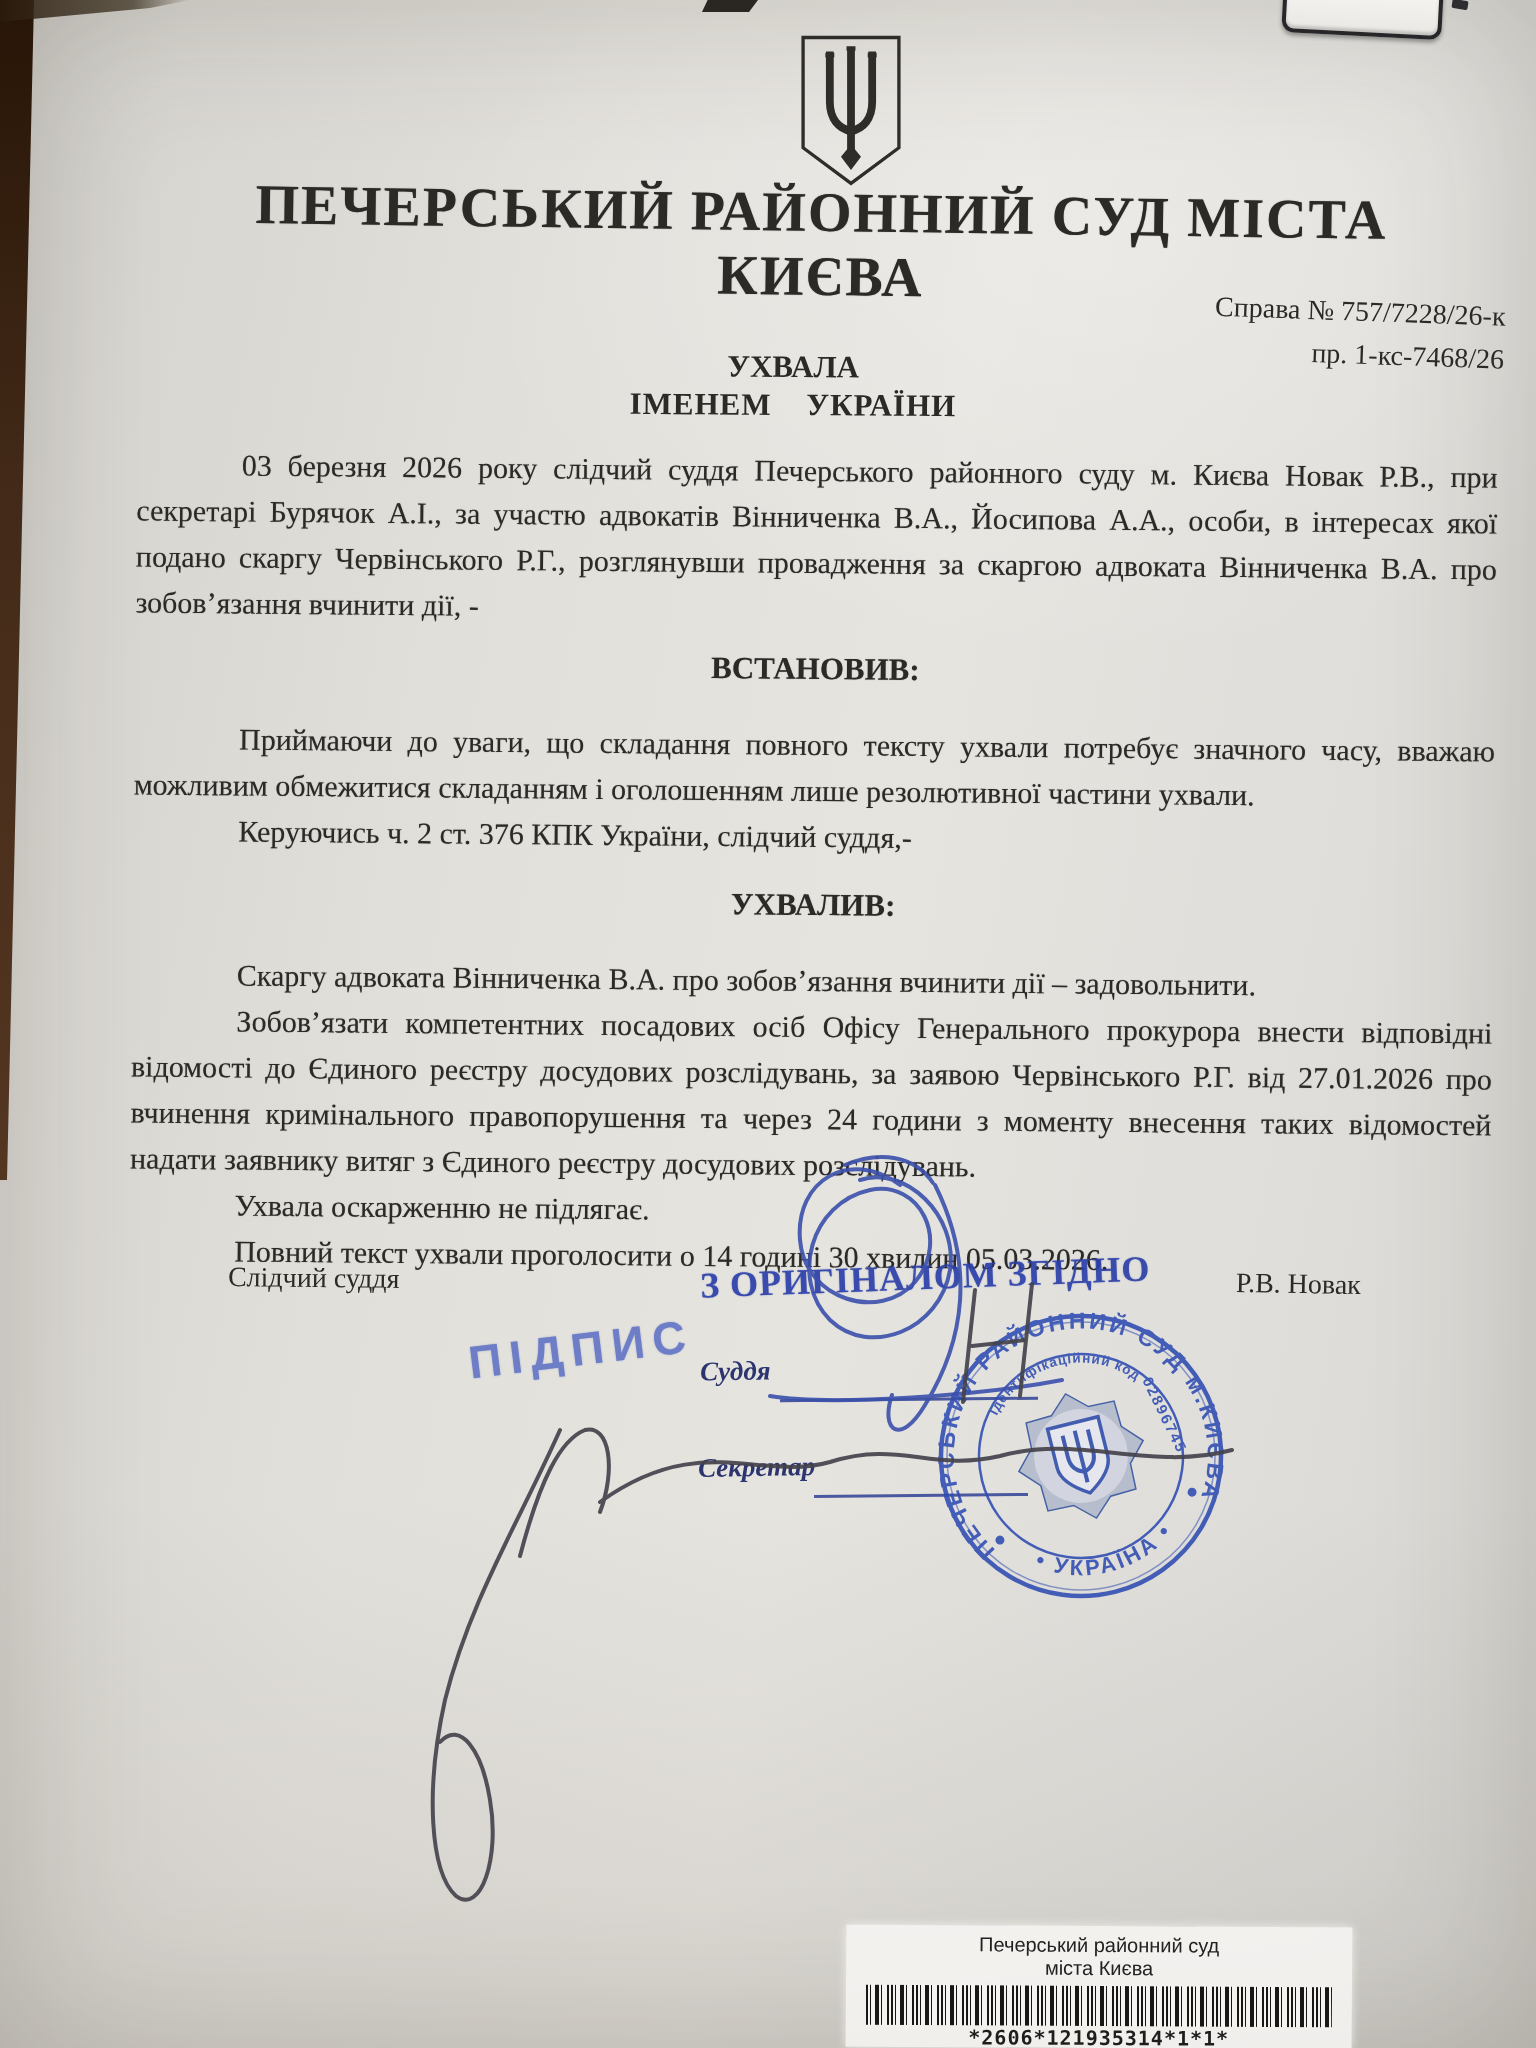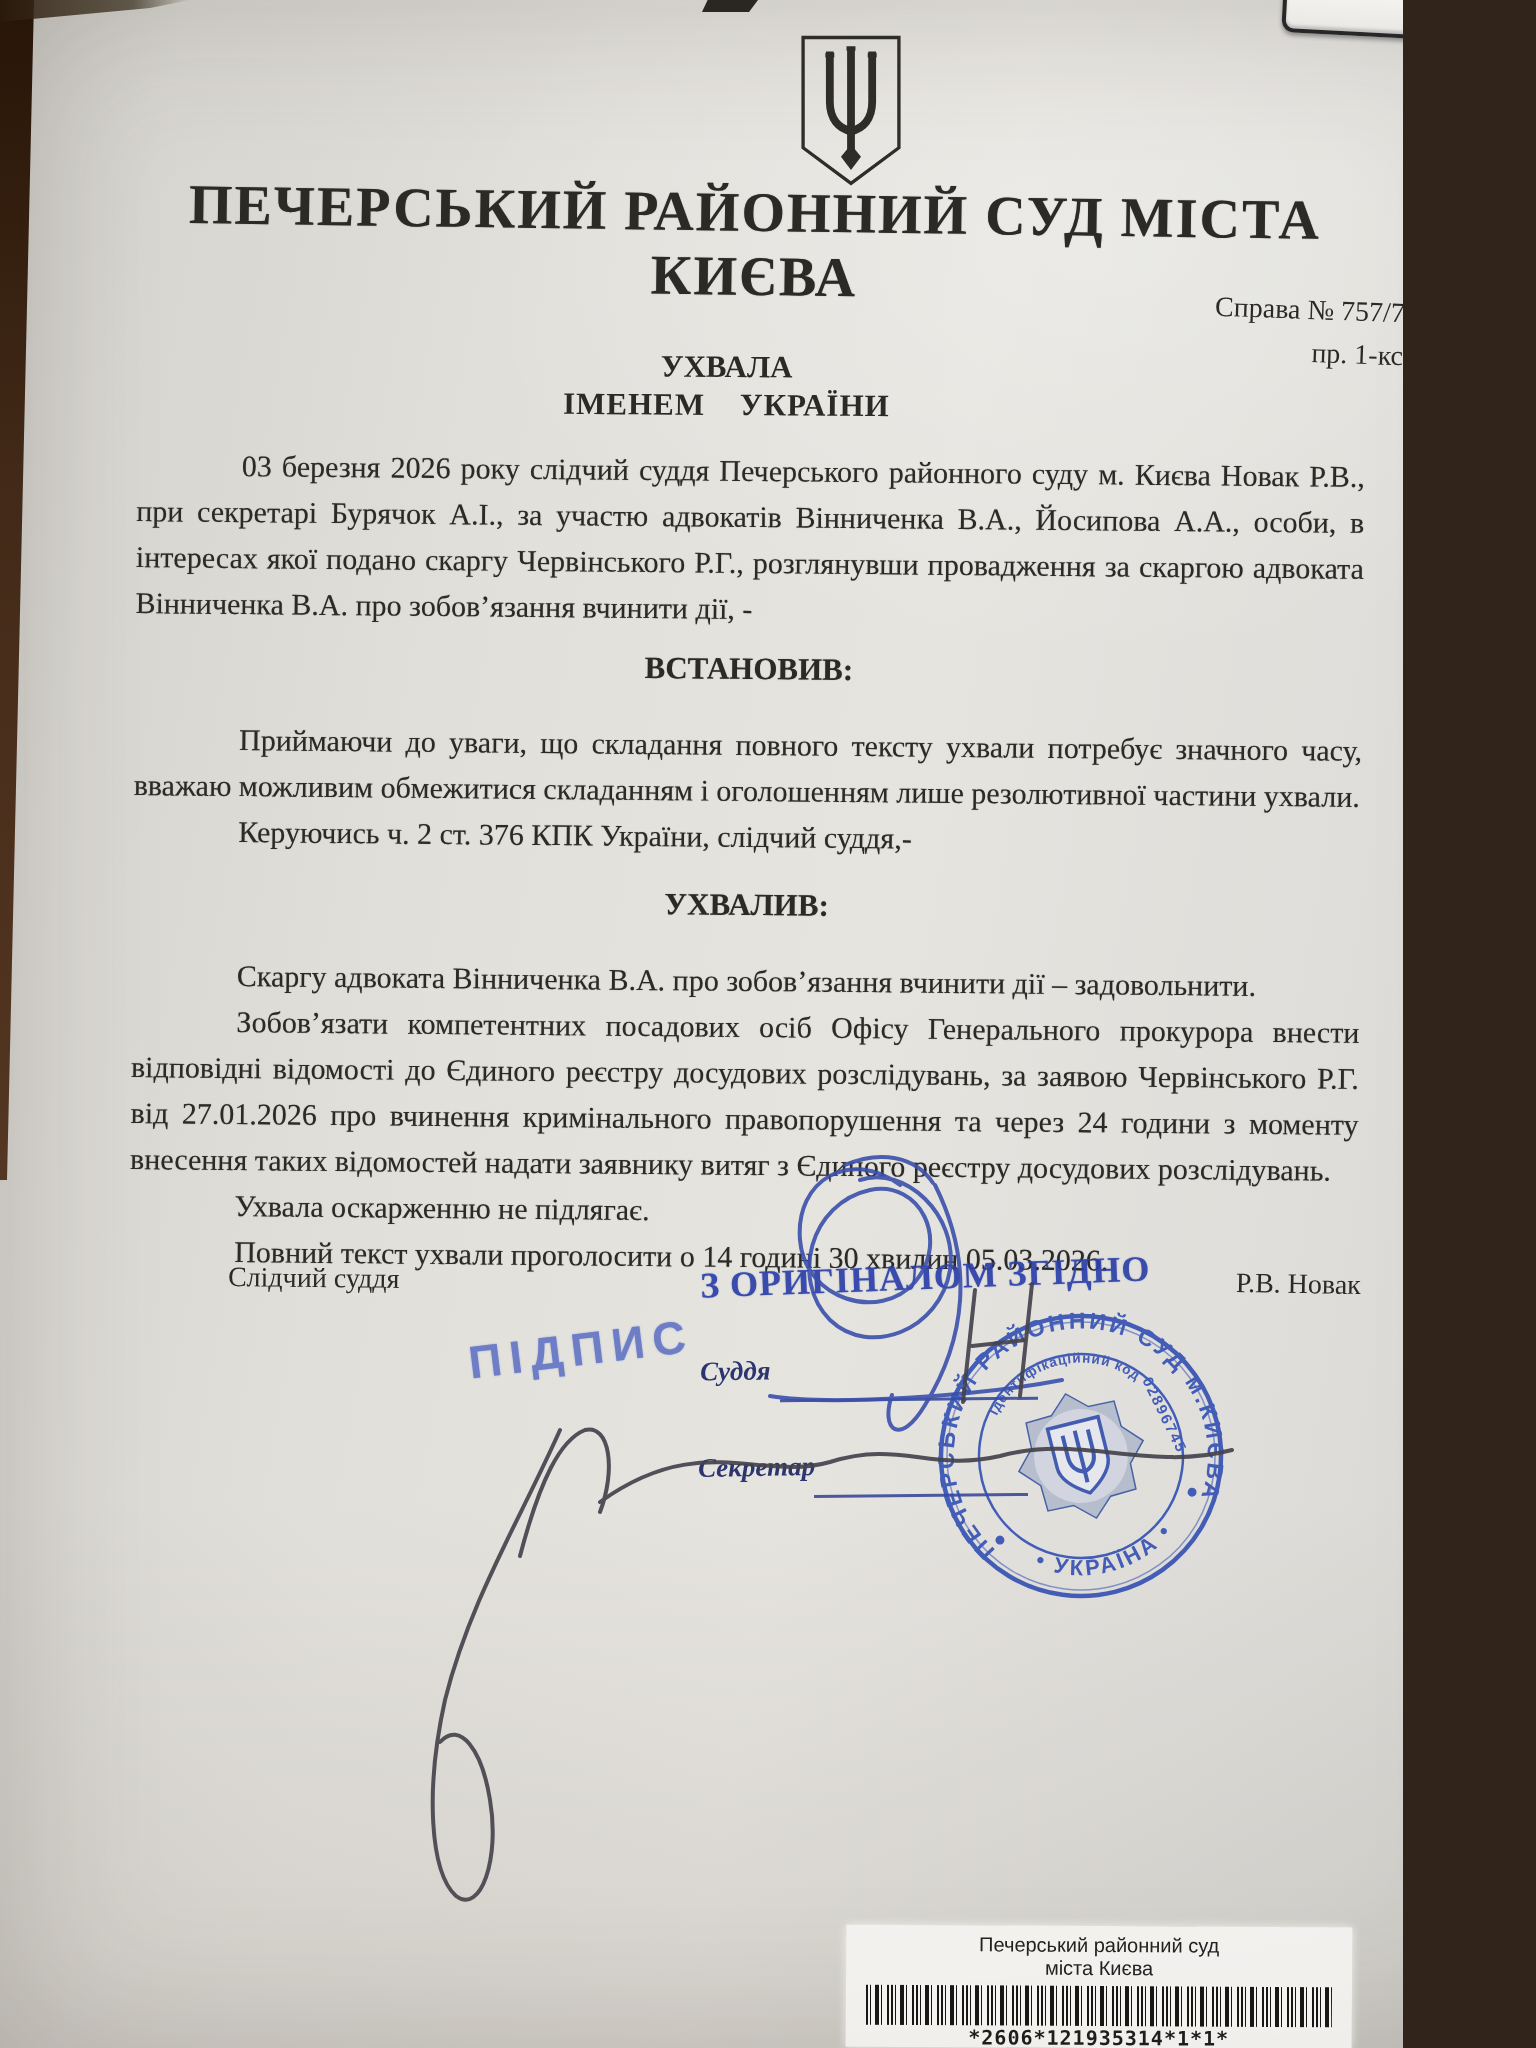--- a/index.html
+++ b/index.html
@@ -1,16 +1,16 @@
 <!DOCTYPE html>
 <html><head>
 <meta charset="utf-8">
 <style>
   html,body{margin:0;padding:0;background:#31241a;}
-  #stage{position:relative;width:1403px;height:2048px;overflow:hidden;
+  #stage{position:relative;width:1536px;height:2048px;overflow:hidden;
          font-family:"Liberation Serif",serif;color:#2b2a27;
          background:#3a2c1e;}
   .abs{position:absolute;}
   
   #paper{left:0;top:0;width:1536px;height:2048px;
     background:
       radial-gradient(1100px 700px at 72% 12%, rgba(255,255,255,.26), rgba(255,255,255,0) 60%),
       linear-gradient(100deg,#c9c7c2 0%, #d8d6d1 10%, #e2e0db 32%, #e6e4df 55%, #dfdeda 78%, #d7d6d2 100%),
       #dedcd7;
     box-shadow:inset 0 0 160px rgba(70,60,45,.22);}

